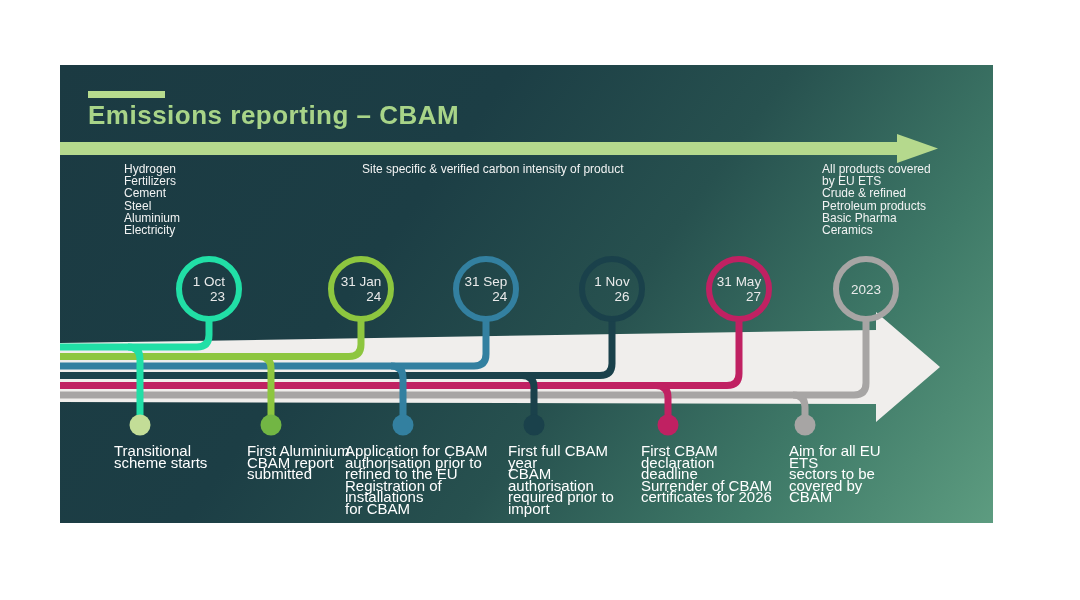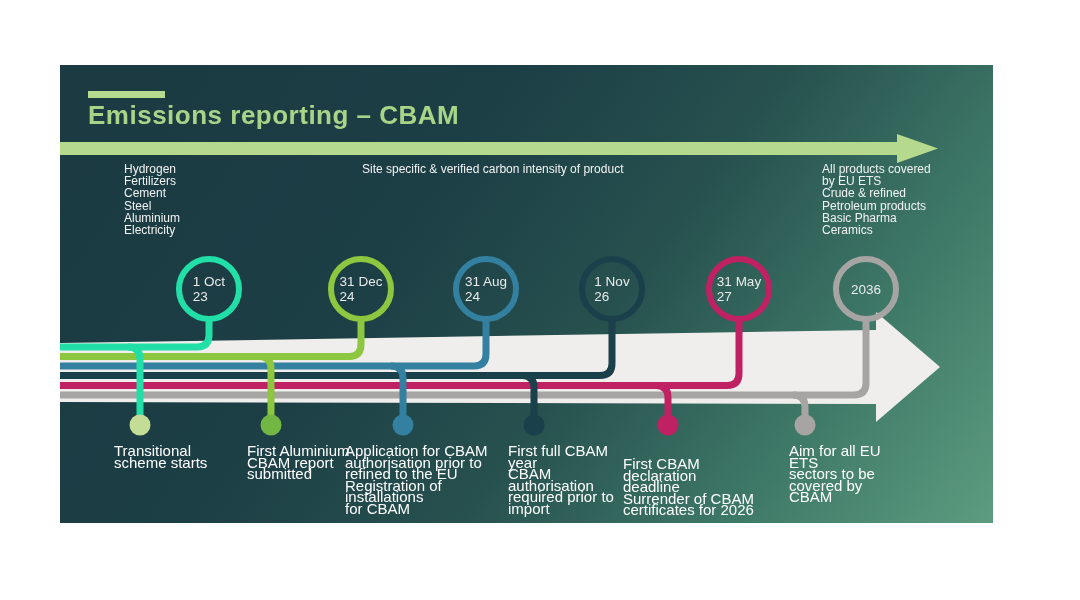--- a/index.html
+++ b/index.html
@@ -11,21 +11,21 @@
   .title-dash{position:absolute;left:88px;top:91px;width:77px;height:7px;background:#b7db8e;}
   .page-title{position:absolute;left:88px;top:100px;margin:0;font-size:26px;font-weight:700;
               color:#a8d488;letter-spacing:.5px;}
   .pre{white-space:pre-line;}
   .top-text{position:absolute;color:#f2f3f3;font-size:12px;line-height:12.2px;}
   .sectors-left{left:124px;top:163px;}
   .arrow-caption{left:362px;top:163px;}
   .sectors-right{left:822px;top:163px;}
   .date-circle{position:absolute;top:256px;width:54px;height:54px;border-radius:50%;
                border:6px solid #fff;display:flex;align-items:center;justify-content:center;
-               text-align:left;}
+               text-align:right;}
   .date-circle span{color:#e9eaea;font-size:13.5px;line-height:15px;white-space:pre-line;}
   .m-label{position:absolute;top:445px;color:#ffffff;font-size:15px;line-height:11.6px;
            white-space:pre-line;}
 </style>
 </head>
 <body>
 
 <div class="canvas">
   <div class="panel"></div>
 
@@ -71,28 +71,28 @@
 Ceramics</div>
 
   <div id="milestone-layer">
       <div class="date-circle" style="left: 176px; border-color: rgb(33, 223, 166);">
         <span>1 Oct
 23</span>
       </div>
       <div class="m-label" style="left: 114px; width: 120px;">Transitional
 scheme starts</div>
       <div class="date-circle" style="left: 328px; border-color: rgb(141, 198, 63);">
-        <span>31 Dec
+        <span>31 Jan
 24</span>
       </div>
       <div class="m-label" style="left: 247px; width: 110px;">First Aluminium
 CBAM report
 submitted</div>
       <div class="date-circle" style="left: 453px; border-color: rgb(51, 128, 160);">
-        <span>31 Aug
+        <span>31 Sep
 24</span>
       </div>
       <div class="m-label" style="left: 345px; width: 155px;">Application for CBAM
 authorisation prior to
 refined to the EU
 Registration of installations
 for CBAM</div>
       <div class="date-circle" style="left: 579px; border-color: rgb(26, 65, 75);">
         <span>1 Nov
 26</span>
@@ -100,25 +100,25 @@
       <div class="m-label" style="left: 508px; width: 120px;">First full CBAM
 year
 CBAM
 authorisation
 required prior to
 import</div>
       <div class="date-circle" style="left: 706px; border-color: rgb(192, 33, 98);">
         <span>31 May
 27</span>
       </div>
-      <div class="m-label" style="left: 623px; width: 140px; margin-top: 13px;">First CBAM
+      <div class="m-label" style="left: 641px; width: 140px;">First CBAM
 declaration
 deadline
 Surrender of CBAM
 certificates for 2026</div>
       <div class="date-circle" style="left: 833px; border-color: rgb(167, 165, 164);">
-        <span>2036</span>
+        <span>2023</span>
       </div>
       <div class="m-label" style="left: 789px; width: 120px;">Aim for all EU ETS
 sectors to be
 covered by CBAM</div>
     </div>
 </div>
 
 </body></html>

